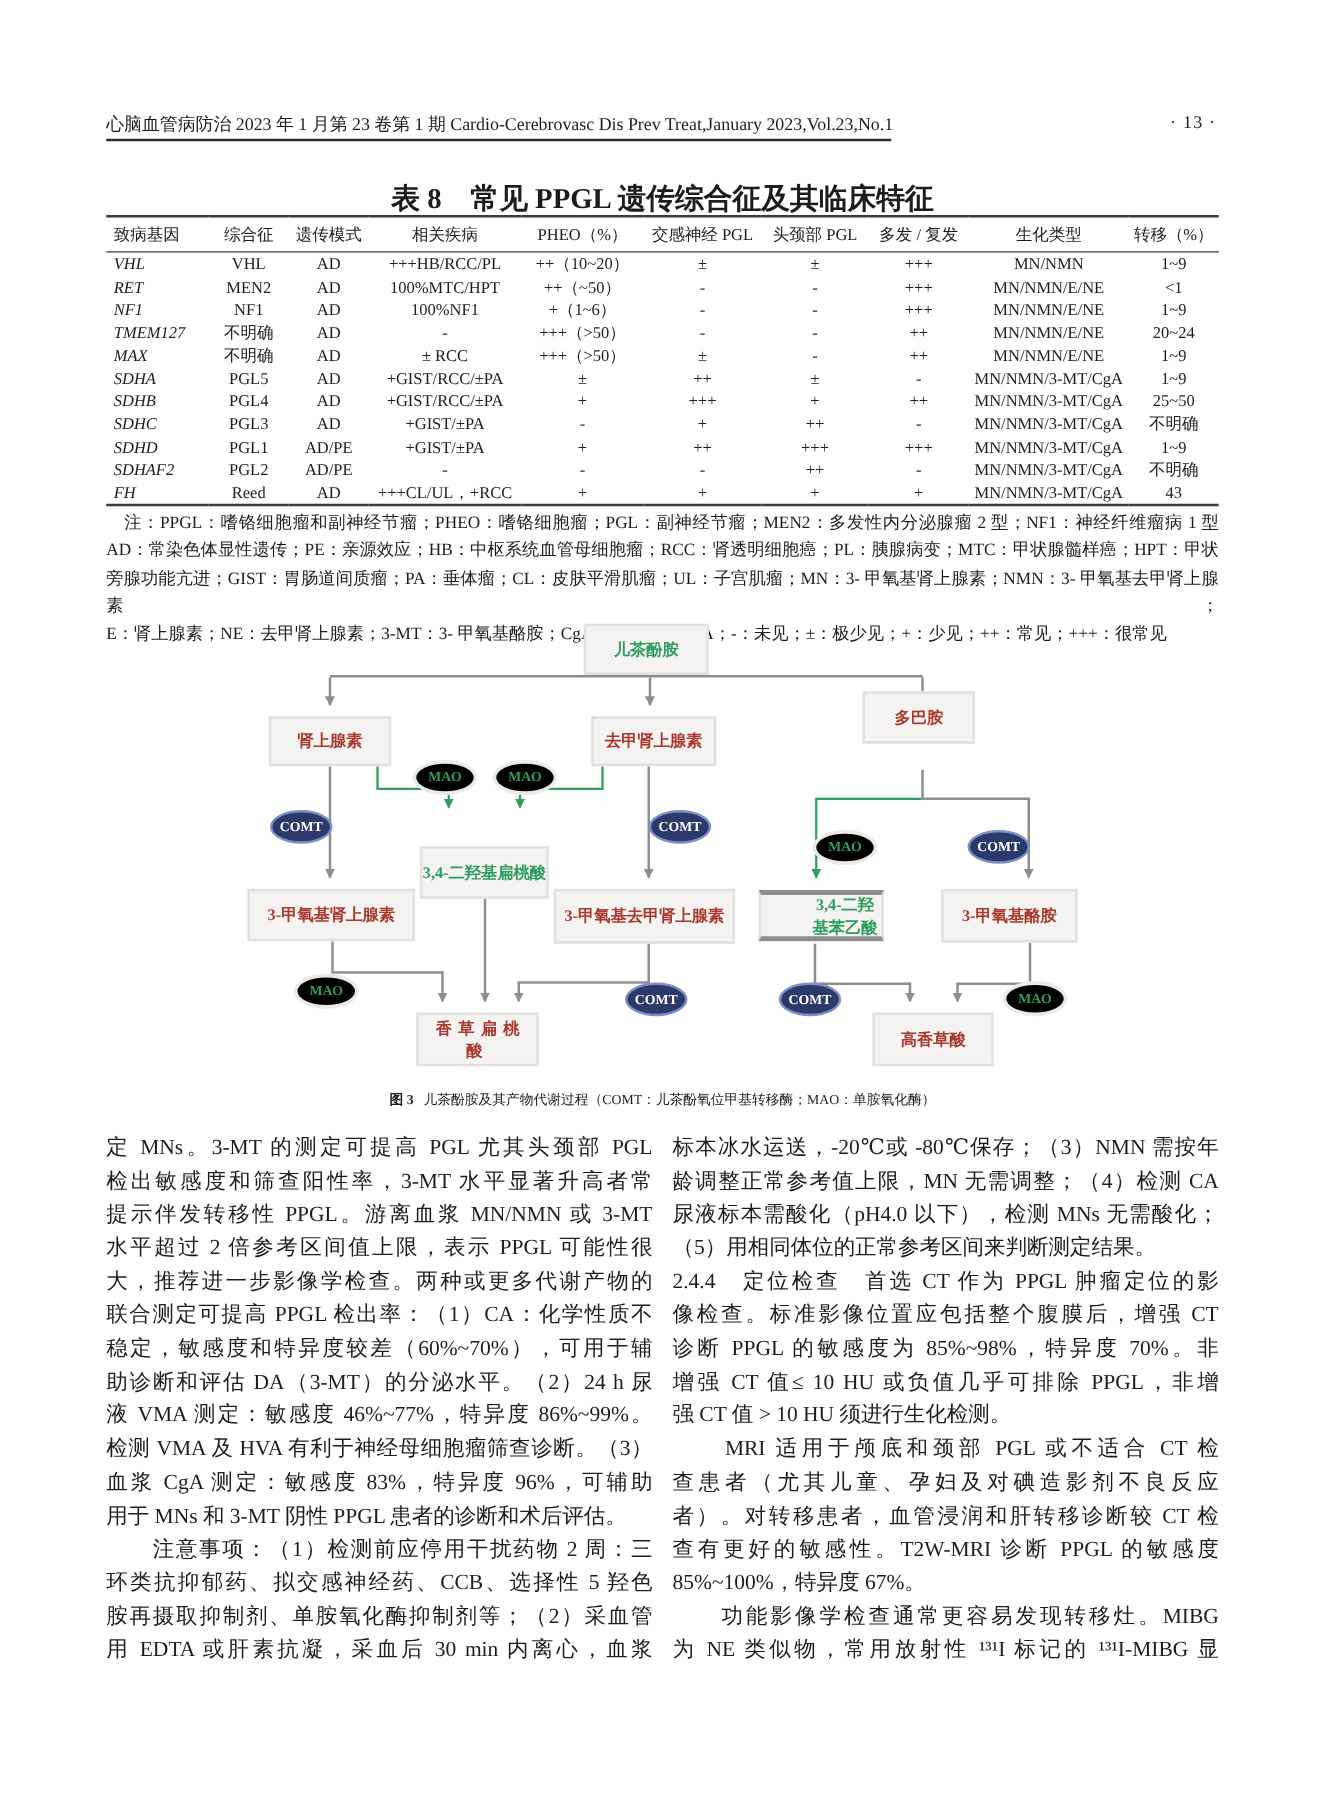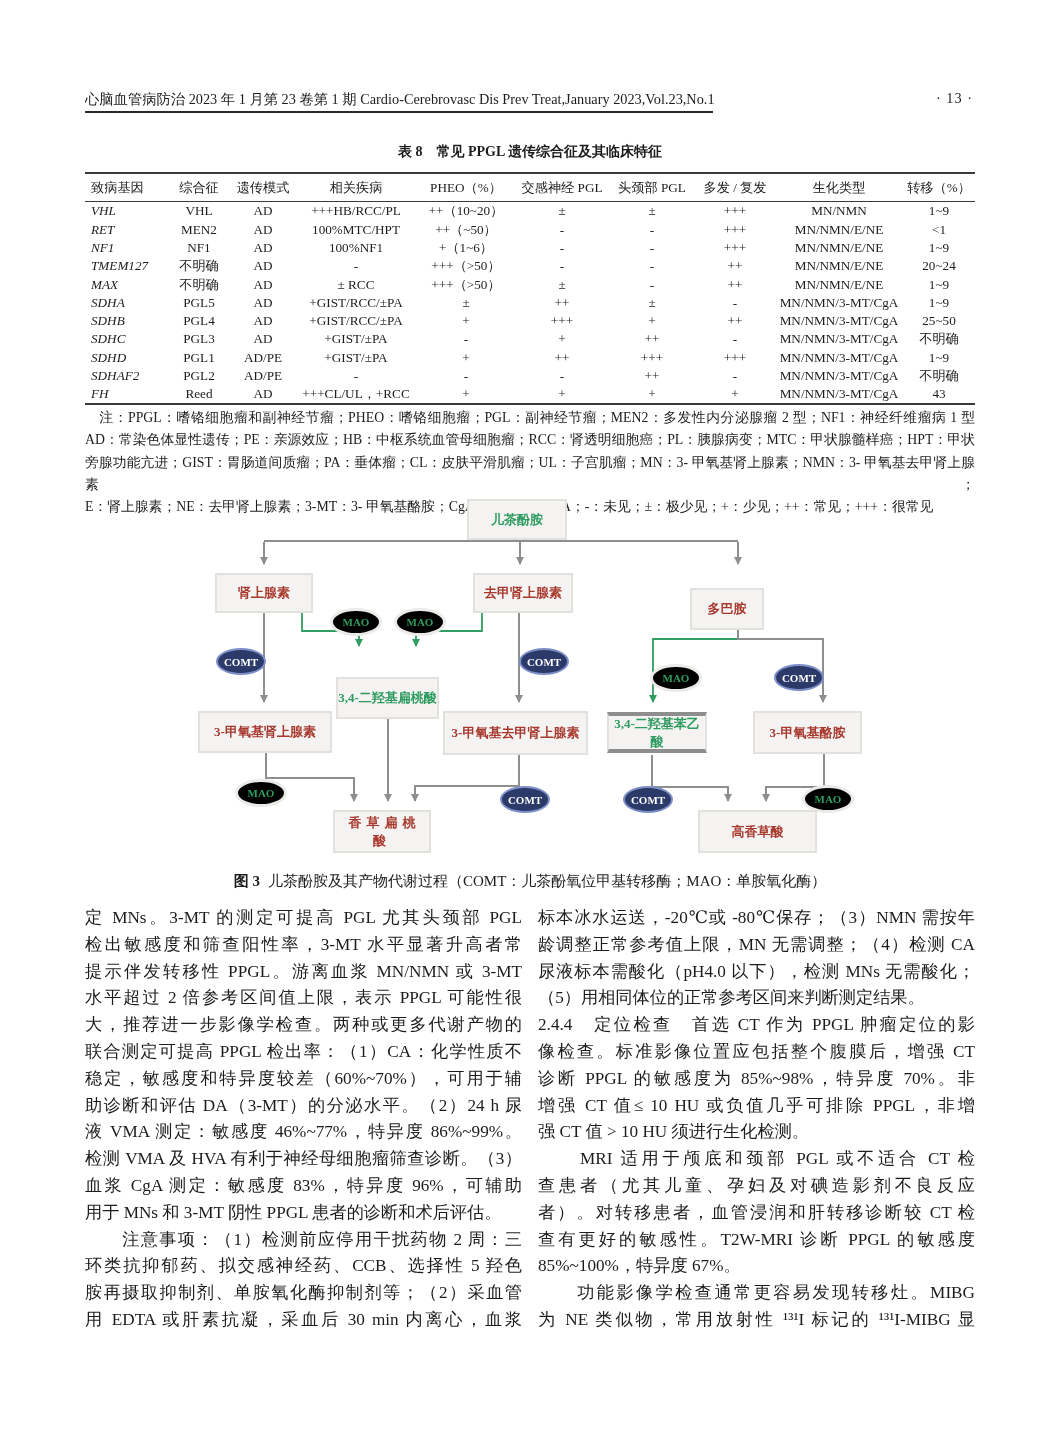--- a/index.html
+++ b/index.html
@@ -7,21 +7,21 @@
         font-family:"Liberation Serif","DejaVu Serif",serif;color:#1c1c1c;}
 
   
   .header{position:absolute;left:85px;top:90px;width:890px;height:24px;font-size:14.3px;}
   .h-left{position:absolute;left:0;top:0;}
   .h-right{position:absolute;right:2px;top:0;letter-spacing:1px;}
   .h-rule{position:absolute;left:0;top:21px;width:628px;border-top:2px solid #2a2a2a;}
 
   
   .tbl-title{position:absolute;left:85px;top:143px;width:890px;text-align:center;
-             font-size:14px;font-weight:bold;}
+             font-size:23px;font-weight:bold;}
   table.gtable{position:absolute;left:85px;top:172px;width:890px;border-collapse:collapse;
                font-size:13.2px;border-top:2px solid #3a3a3a;border-bottom:2px solid #3a3a3a;}
   table.gtable thead tr{border-bottom:1.2px solid #3a3a3a;}
   table.gtable th{font-weight:normal;padding:5px 0 4px 0;text-align:center;}
   table.gtable td{padding:1.4px 0;text-align:center;line-height:15.5px;}
   table.gtable th.c0, table.gtable td.c0{text-align:left;padding-left:6px;}
   td.gene{font-style:italic;}
 
   
   .note{position:absolute;left:85px;top:407px;width:890px;font-size:13.8px;}
@@ -29,29 +29,29 @@
   .note div.last{text-align-last:left;}
 
   
   .figure{position:absolute;left:0;top:0;width:1060px;height:900px;}
   .figure svg{position:absolute;left:0;top:0;}
   .fbox{position:absolute;background:#f4f3f2;border:2px solid #e3e1de;box-sizing:border-box;
         display:flex;align-items:center;justify-content:center;
         font-size:13px;font-weight:bold;text-align:center;}
   .fbox.green{color:#2e9c5f;}
   .fbox.red{color:#a8392e;}
-  .fbox.bars{border-top:4px solid #8e8e8e;border-bottom:4px solid #8e8e8e;}
+  .fbox.bars{border-top:4px solid #8e8e8e;border-bottom:4px solid #8e8e8e;padding-left:38px;}
   .fbox.spaced{letter-spacing:5px;text-indent:5px;}
   .enz{position:absolute;box-sizing:border-box;border-radius:50%;
        display:flex;align-items:center;justify-content:center;
        font-size:11px;font-weight:bold;}
   .enz.comt{width:50px;height:27px;background:#2c3a69;border:2.5px solid #7c8fc9;color:#ffffff;}
   .enz.mao{width:52px;height:28px;background:#000000;border:3px solid #eceae7;color:#2e9c5f;}
 
-  .caption{position:absolute;left:85px;top:872px;width:890px;text-align:center;font-size:15px;}
+  .caption{position:absolute;left:85px;top:872px;width:890px;text-align:center;font-size:11px;}
   .cap-label{font-weight:bold;margin-right:8px;}
 
   
   .col{position:absolute;top:905px;width:437px;font-size:17.2px;}
   .col.left{left:85px;}
   .col.right{left:538px;}
   .col div{line-height:26.8px;height:26.8px;overflow:hidden;
            text-align:justify;text-align-last:justify;}
   .col div.last{text-align-last:left;}
 </style>
@@ -279,28 +279,28 @@
     <div class="enz mao" style="left:650px;top:664px">MAO</div>
     <div class="enz comt" style="left:774px;top:664px">COMT</div>
     <div class="enz mao" style="left:235px;top:779px">MAO</div>
     <div class="enz comt" style="left:500px;top:786px">COMT</div>
     <div class="enz comt" style="left:623px;top:786px">COMT</div>
     <div class="enz mao" style="left:802px;top:785px">MAO</div>
 
     <div class="fbox green" style="left:467px;top:499px;width:100px;height:41px">儿茶酚胺</div>
     <div class="fbox red" style="left:215px;top:573px;width:98px;height:40px">肾上腺素</div>
     <div class="fbox red" style="left:473px;top:573px;width:100px;height:40px">去甲肾上腺素</div>
-    <div class="fbox red" style="left:690px;top:588px;width:74px;height:42px">多巴胺</div>
+    <div class="fbox red" style="left:690px;top:553px;width:90px;height:42px">多巴胺</div>
     <div class="fbox green" style="left:336px;top:677px;width:103px;height:42px">3,4-二羟基扁桃酸</div>
     <div class="fbox red" style="left:198px;top:711px;width:134px;height:42px">3-甲氧基肾上腺素</div>
     <div class="fbox red" style="left:443px;top:711px;width:145px;height:44px">3-甲氧基去甲肾上腺素</div>
     <div class="fbox green bars" style="left:607px;top:712px;width:100px;height:41px">3,4-二羟基苯乙酸</div>
     <div class="fbox red" style="left:753px;top:711px;width:109px;height:43px">3-甲氧基酪胺</div>
     <div class="fbox red spaced" style="left:333px;top:810px;width:98px;height:43px">香草扁桃酸</div>
-    <div class="fbox red" style="left:698px;top:810px;width:119px;height:43px">高香草酸</div>
+    <div class="fbox red" style="left:698px;top:810px;width:97px;height:43px">高香草酸</div>
   </div>
 
   <div class="caption">
     <span class="cap-label">图 3</span><span>儿茶酚胺及其产物代谢过程（COMT：儿茶酚氧位甲基转移酶；MAO：单胺氧化酶）</span>
   </div>
 
   <div class="col left" id="col-left">
       <div>定 MNs。3-MT 的测定可提高 PGL 尤其头颈部 PGL</div>
       <div>检出敏感度和筛查阳性率，3-MT 水平显著升高者常</div>
       <div>提示伴发转移性 PPGL。游离血浆 MN/NMN 或 3-MT</div>

